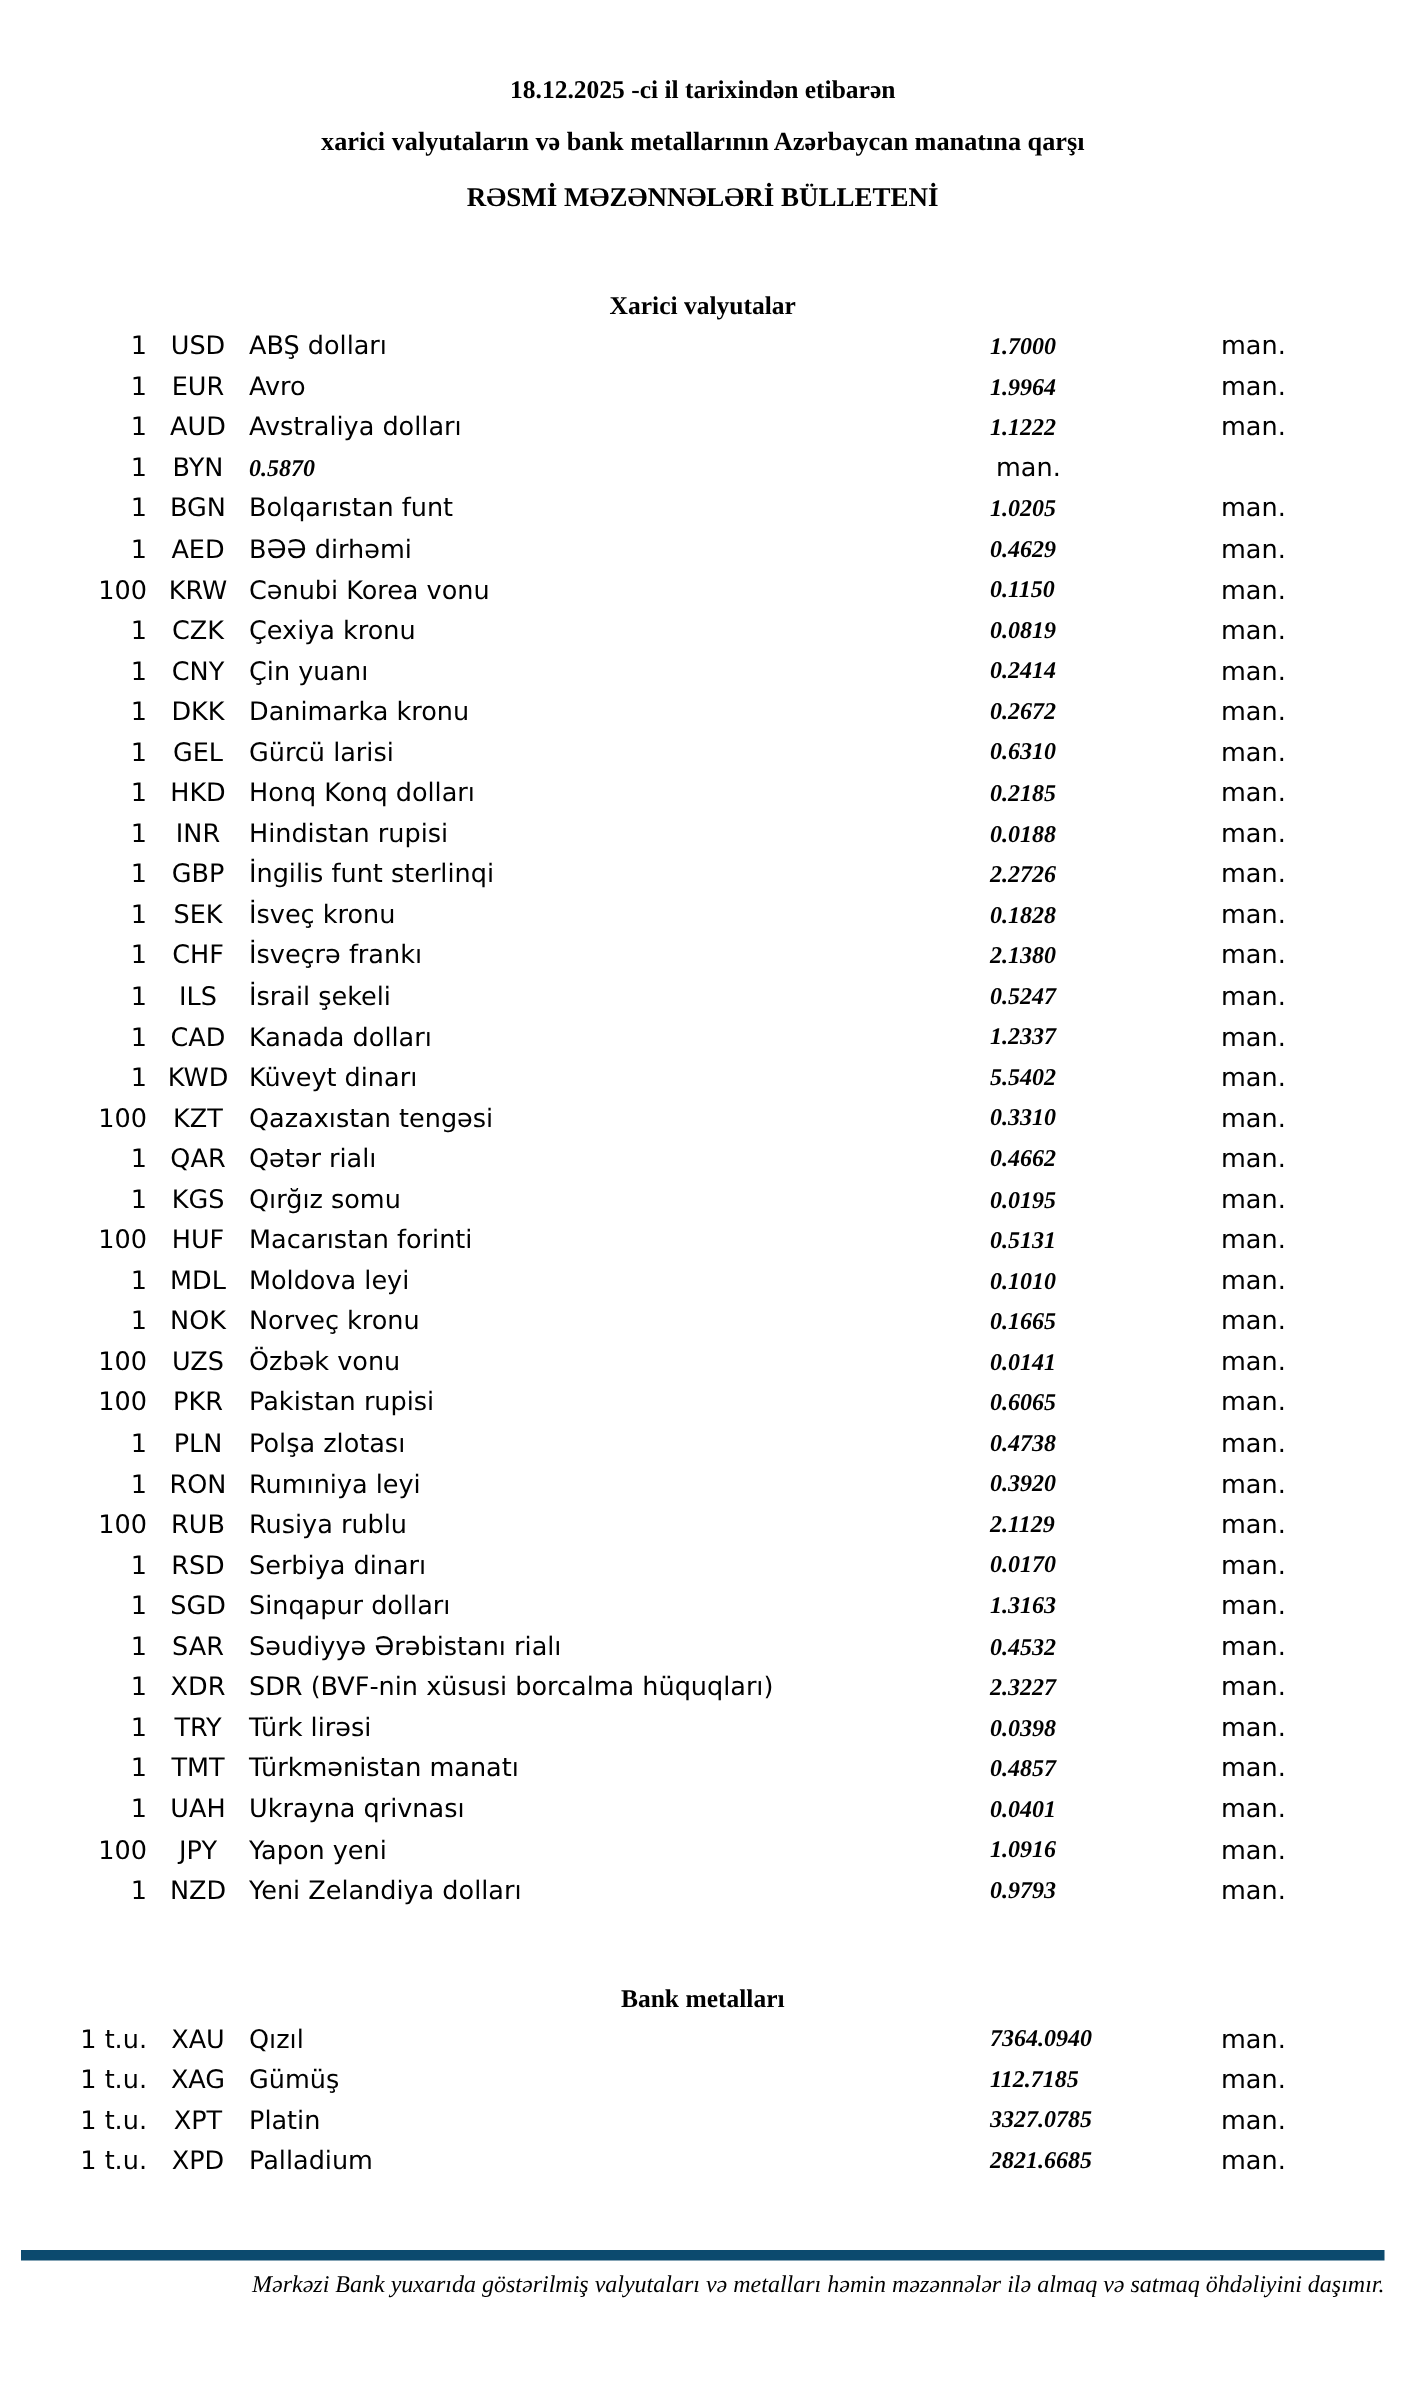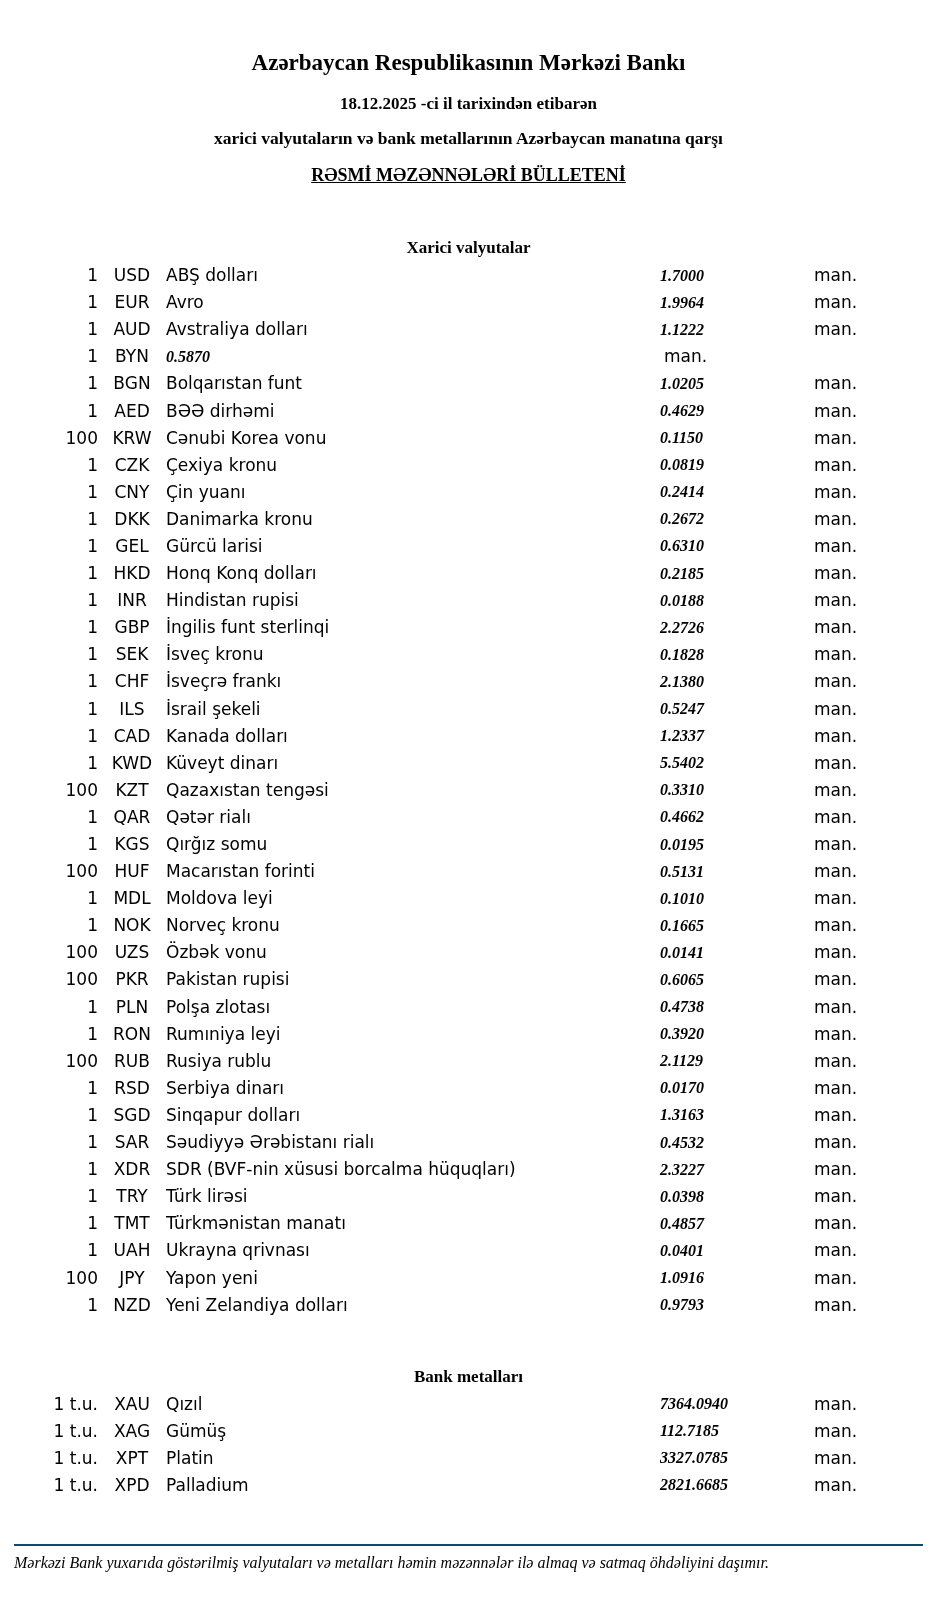--- a/index.html
+++ b/index.html
@@ -34,21 +34,20 @@
     font-size: 17px;
     margin: 0 0 14px 0;
   }
   .subtitle-line {
     font-size: 17.5px;
     margin: 0 0 13px 0;
   }
   .bulletin-title {
     font-size: 18px;
     margin: 16px;
-    text-decoration: underline;
   }
   .section-title {
     text-align: center;
     font-family: "Liberation Serif", serif;
     font-weight: bold;
     font-size: 17px;
     margin: 0;
   }
   .section-title.currencies { margin-top: 52px; }
   .section-title.metals { margin-top: 48px; }
@@ -74,35 +73,34 @@
     text-align: left;
     padding-right: 12px;
     font-family: "Liberation Serif", serif;
     font-weight: bold;
     font-style: italic;
     font-size: 16px;
   }
   .cell.unit { text-align: left; padding-left: 4px; }
   footer {
     margin: 45px 14px 0 14px;
-    border-top: 2px solid #0c4a6e;
+    border-top: 7px solid #0c4a6e;
     padding-top: 8px;
-    text-align: left;
+    text-align: right;
     font-family: "Liberation Serif", serif;
     font-style: italic;
     font-size: 16px;
   }
 </style>
 </head>
 <body>
 
 <div class="page">
 
   <header>
-    <h1 class="bank-title">Azərbaycan Respublikasının Mərkəzi Bankı</h1>
     <p class="date-line">18.12.2025 -ci il tarixindən etibarən</p>
     <p class="subtitle-line">xarici valyutaların və bank metallarının Azərbaycan manatına qarşı</p>
     <p class="bulletin-title">RƏSMİ MƏZƏNNƏLƏRİ BÜLLETENİ</p>
   </header>
 
   <h2 class="section-title currencies">Xarici valyutalar</h2>
   <div class="rate-table" id="currency-table">
       <div class="row">
         <span class="cell qty">1</span>
         <span class="cell code">USD</span>

